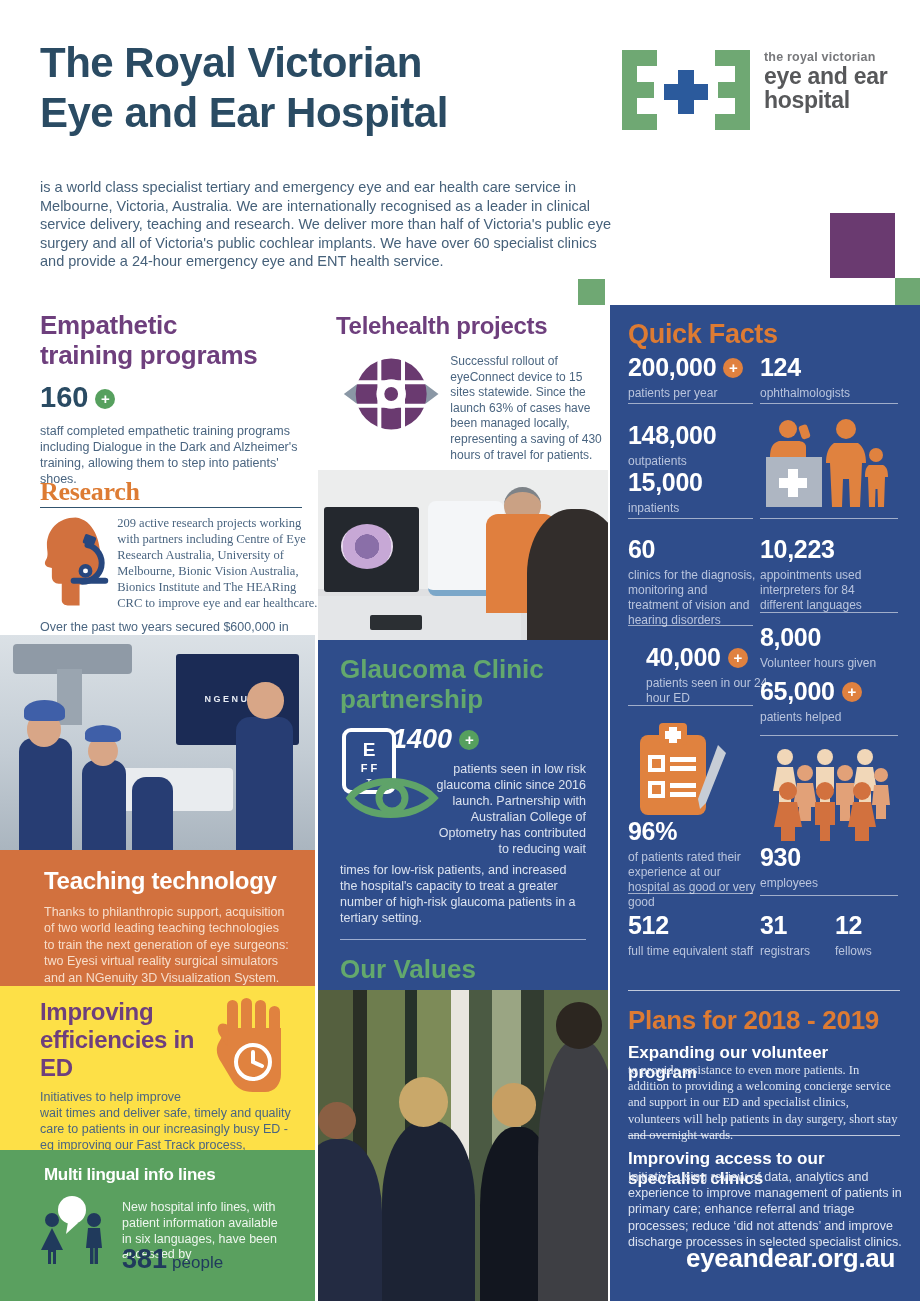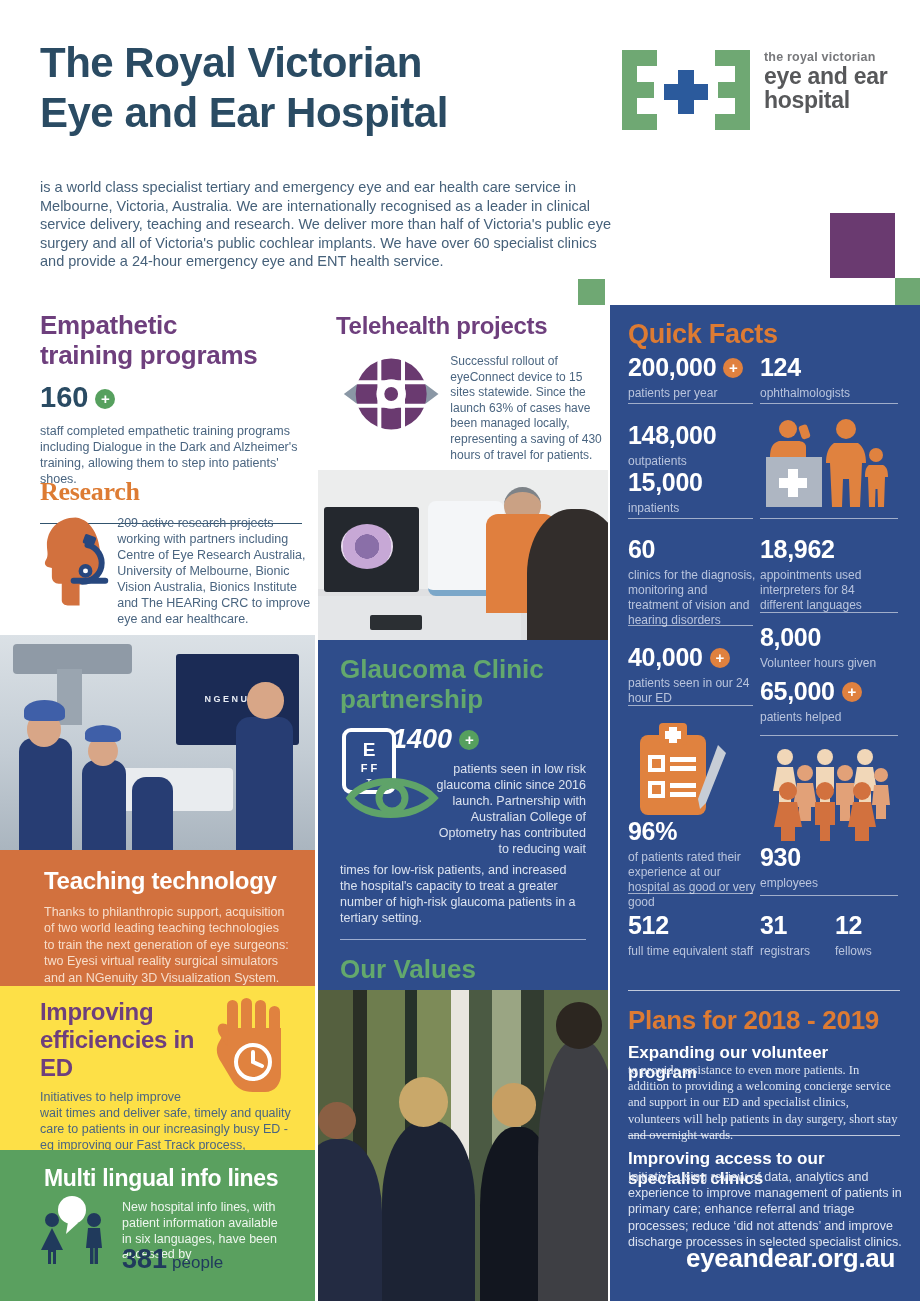--- a/index.html
+++ b/index.html
@@ -23,29 +23,29 @@
   
   .h2 { font-weight:700; letter-spacing:-0.3px; }
   .purple { color:#6e3f7d; }
   .orange-h { color:#dd7b33; }
   .small { font-size:12.5px; line-height:16px; color:#4a6580; }
   .plus { display:inline-block; width:20px; height:20px; border-radius:50%; color:#fff; font-weight:700; font-size:15px; line-height:20px; text-align:center; vertical-align:3px; margin-left:7px; }
   .plus-green { background:#56a05e; }
   .plus-orange { background:#e0813f; }
 
   
-  .sec-empathetic { position:absolute; left:40px; top:310px; width:262px; padding-bottom:36px; border-bottom:1.5px solid #31536e; }
+  .sec-empathetic { position:absolute; left:40px; top:310px; width:262px; padding-bottom:20px; border-bottom:1.5px solid #31536e; }
   .sec-empathetic .h2 { font-size:26px; line-height:30px; }
   .num-160 { margin-top:11px; font-size:29px; font-weight:700; color:#2a4b63; }
   .sec-empathetic .small { margin-top:9px; }
 
   .sec-research { position:absolute; left:40px; top:477px; width:280px; }
   .sec-research .h2 { font-size:26px;font-family:Liberation Serif, serif; }
   .research-row { display:flex; margin-top:8px; }
-  .research-row .small { width:205px; margin-left:6px; }
+  .research-row .small { width:205px; margin-left:6px;font-family:Liberation Serif, serif; }
   .sec-research .body2 { margin-top:8px; }
 
   .photo { position:absolute; overflow:hidden; }
   .photo1 { left:0; top:635px; width:315px; height:215px; background:linear-gradient(180deg,#dbe1e6 0%,#c3ccd4 55%,#aab5bf 100%); }
   .ph1-screen { position:absolute; left:56%; top:9%; width:39%; height:42%; background:#1b2b55; border-radius:3px; display:flex; align-items:center; justify-content:center; }
   .ph1-screen span { color:#e9edf5; font-size:9px; letter-spacing:2.5px; font-weight:700; }
   .ph1-machine { position:absolute; left:4%; top:4%; width:38%; height:14%; background:#8f9aa6; border-radius:4px; }
   .ph1-machine2 { position:absolute; left:18%; top:16%; width:8%; height:26%; background:#9aa5b0; }
   .ph1-bed { position:absolute; left:34%; top:62%; width:40%; height:20%; background:#e9ecef; border-radius:4px; }
   .ph1-fig { position:absolute; bottom:0; background:#273d73; border-radius:14px 14px 0 0; }
@@ -55,21 +55,21 @@
   .box-orange { position:absolute; left:0; top:850px; width:315px; height:136px; background:#d2713e; padding:17px 26px 0 44px; }
   .box-orange .h2 { font-size:24px; color:#ffffff; }
   .box-orange .small { color:#f7ddca; margin-top:9px; font-size:12.5px; line-height:16.4px; }
 
   .sec-ed { position:absolute; left:0; top:986px; width:315px; height:164px; background:#fde047; padding:12px 22px 0 40px; }
   .ed-icon { float:right; margin:0 0 4px 8px; }
   .sec-ed .h2 { font-size:24px; line-height:28px; }
   .sec-ed .small { margin-top:7px; }
 
   .box-green { position:absolute; left:0; top:1150px; width:315px; height:151px; background:#5aa05f; }
-  .box-green .h2 { position:absolute; left:44px; top:15px; font-size:23px; color:#fff; width:260px; }
+  .box-green .h2 { position:absolute; left:44px; top:15px; font-size:17px; color:#fff; width:260px; }
   .ml-icon { position:absolute; left:38px; top:44px; }
   .box-green .small { position:absolute; left:122px; top:50px; width:168px; color:#eef6ee; font-size:12.5px; line-height:15.8px; }
   .ml-number { position:absolute; left:122px; top:94px; color:#203a5c; font-weight:700; font-size:27px; }
   .ml-number .suffix { font-size:17px; font-weight:400; margin-left:5px; }
 
   
   .sec-telehealth { position:absolute; left:336px; top:312px; width:272px; }
   .sec-telehealth .h2 { font-size:24px; }
   .tele-row { display:flex; margin-top:14px; }
   .tele-row .small { width:160px; margin-left:4px; font-size:12px; line-height:15.6px; }
@@ -369,27 +369,27 @@
       </g>
     </svg>
     <div class="qf-line" style="left:18px;top:213px;width:125px;"></div>
     <div class="qf-line" style="left:150px;top:213px;width:138px;"></div>
 
     <div class="abs" style="left:18px;top:230px;width:128px;">
       <div class="qf-value">60</div>
       <div class="qf-label">clinics for the diagnosis, monitoring and treatment of vision and hearing disorders</div>
     </div>
     <div class="abs" style="left:150px;top:230px;width:135px;">
-      <div class="qf-value">18,962</div>
+      <div class="qf-value">10,223</div>
       <div class="qf-label">appointments used interpreters for 84 different languages</div>
     </div>
     <div class="qf-line" style="left:18px;top:320px;width:125px;"></div>
     <div class="qf-line" style="left:150px;top:307px;width:138px;"></div>
 
-    <div class="abs" style="left:18px;top:338px;width:130px;">
+    <div class="abs" style="left:36px;top:338px;width:130px;">
       <div class="qf-value"><span>40,000</span><span class="plus plus-orange">+</span></div>
       <div class="qf-label">patients seen in our 24 hour ED</div>
     </div>
     <div class="abs" style="left:150px;top:318px;width:138px;">
       <div class="qf-value">8,000</div>
       <div class="qf-label">Volunteer hours given</div>
     </div>
     <div class="abs" style="left:150px;top:372px;width:138px;">
       <div class="qf-value"><span>65,000</span><span class="plus plus-orange">+</span></div>
       <div class="qf-label">patients helped</div>

